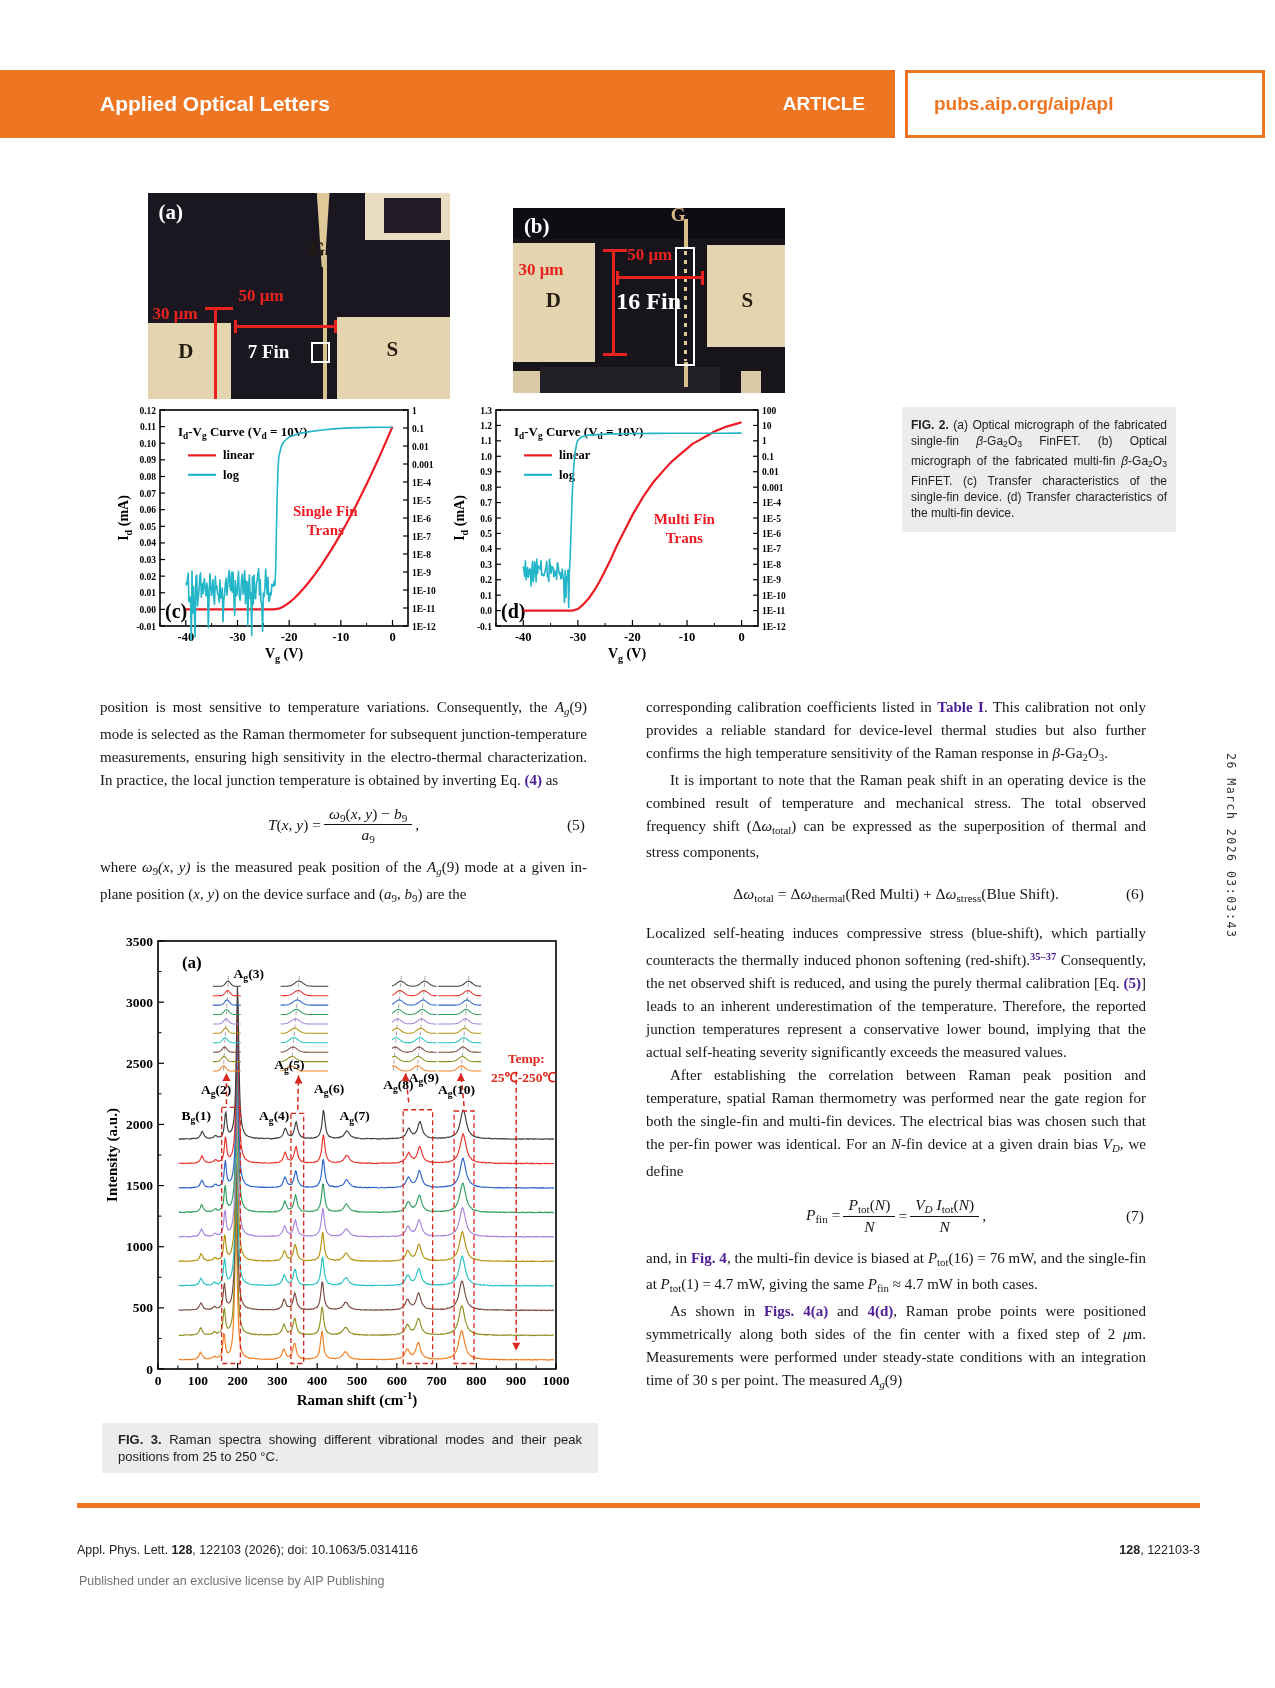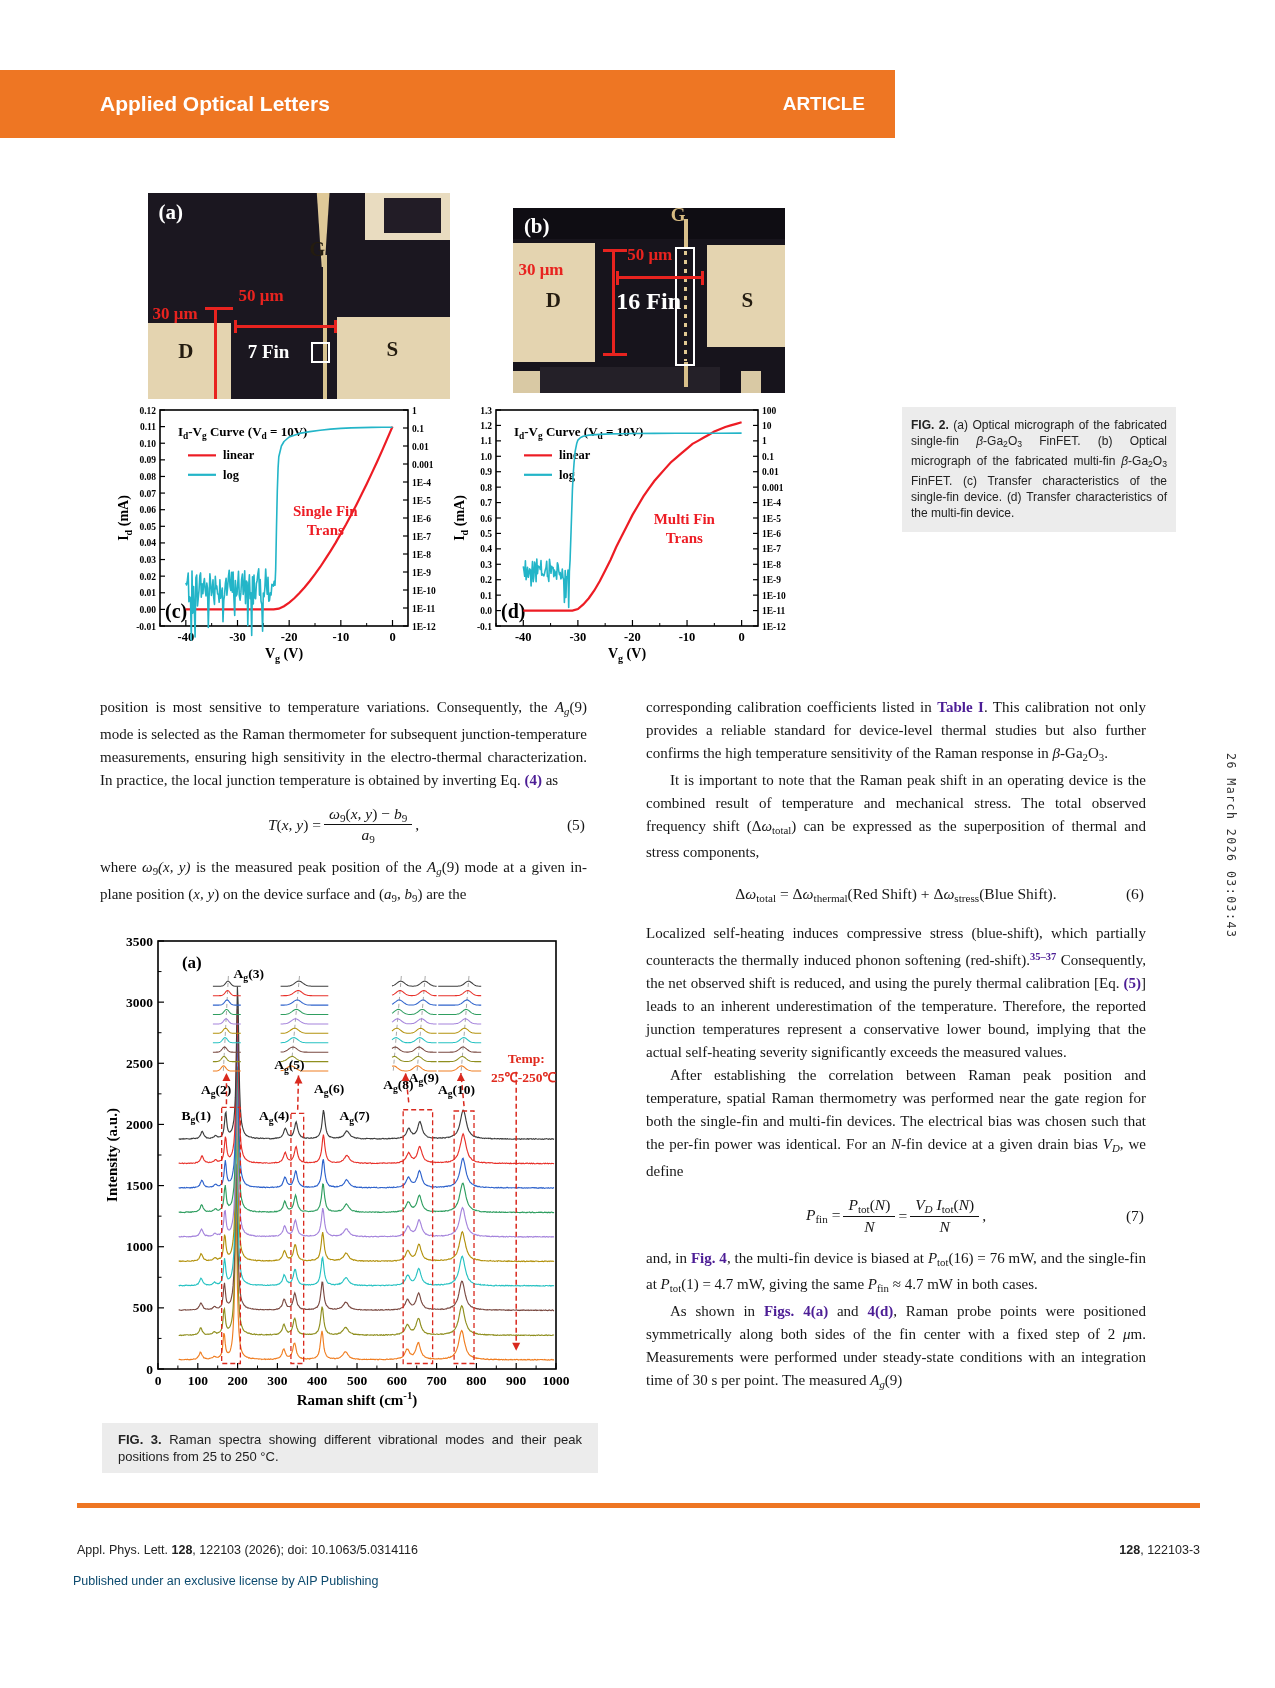--- a/index.html
+++ b/index.html
@@ -46,34 +46,35 @@
   .equation .frac{display:inline-flex;flex-direction:column;align-items:center;margin:0 3px;}
   .equation .frac-num{padding:0 5px 1px;border-bottom:1.4px solid #111;}
   .equation .frac-den{padding-top:1px;}
   .eq-label{position:absolute;right:2px;top:50%;transform:translateY(-50%);}
   
   .fig3{position:absolute;left:102px;top:933px;width:474px;}
   
   .footer-rule{position:absolute;left:77px;top:1503px;width:1123px;height:5px;background:#ee7623;}
   .footer-line1{position:absolute;left:77px;top:1543px;width:1123px;display:flex;
         justify-content:space-between;font-family:"Liberation Sans",sans-serif;font-size:12.5px;color:#222;}
-  .footer-line2{position:absolute;left:73px;top:1574px;font-family:"Liberation Sans",sans-serif;
-        font-size:12.5px;color:#0c4a6e;}
+  .footer-line2{position:absolute;left:79px;top:1574px;font-family:"Liberation Sans",sans-serif;
+        font-size:12.5px;color:#737373;}
   .datestamp{position:absolute;left:1238px;top:753px;transform-origin:0 0;transform:rotate(90deg);
         font-family:"DejaVu Sans Mono",monospace;font-size:11.5px;letter-spacing:1.5px;color:#333;white-space:nowrap;}
 </style>
 </head>
 <body>
 
 <div class="page">
 
   <div class="header-bar">
     <span class="journal-title">Applied Optical Letters</span>
     <span class="article-badge">ARTICLE</span>
   </div>
+  <div class="header-link-box">pubs.aip.org/aip/apl</div>
 
   <div class="micro micro-a">
     <div class="m m-pad" style="left:0;top:63%;width:27.5%;height:37%;"></div>
     <div class="m m-pad" style="left:62.5%;top:60%;width:37.5%;height:40%;"></div>
     <div class="m m-pad" style="left:72%;top:0;width:28%;height:23%;background:#e9dcc0;"></div>
     <div class="m" style="left:78%;top:2.5%;width:19%;height:17%;background:#221c26;"></div>
     <div class="m" style="left:55%;top:0;width:6%;height:36%;background:#dfc998;clip-path:polygon(15% 0,85% 0,58% 100%,42% 100%);"></div>
     <div class="m" style="left:57.8%;top:30%;width:1.6%;height:70%;background:#d8c390;"></div>
     <div class="m m-lbl" style="left:53.5%;top:22%;font-size:20px;">G</div>
     <div class="m m-redbar" style="left:28.5%;top:64%;width:34%;height:3px;"></div>
@@ -451,21 +452,21 @@
         <text font-family="&quot;Liberation Serif&quot;,serif" font-weight="bold" fill="#e02a1e" x="442.856" y="129.67428571428573" text-anchor="end" font-size="13.5"><tspan dy="0.00">Temp:</tspan></text>
         <text font-family="&quot;Liberation Serif&quot;,serif" font-weight="bold" fill="#e02a1e" x="454" y="149.24" text-anchor="end" font-size="13.5"><tspan dy="0.00">25℃-250℃</tspan></text>
       </svg>
     <div class="cap fig3-caption"><span class="seg-b">FIG. 3.</span><span> Raman spectra showing different vibrational modes and their peak positions from 25 to 250 °C.</span></div>
   </div>
 
   <div class="col col-right">
     <p class="para"><span>corresponding calibration coefficients listed in </span><span class="seg-link">Table I</span><span>. This calibration not only provides a reliable standard for device-level thermal studies but also further confirms the high temperature sensitivity of the Raman response in </span><span class="seg-i">β</span><span>-Ga</span><span class="seg-sub">2</span><span>O</span><span class="seg-sub">3</span><span>.</span></p>
     <p class="para indent"><span>It is important to note that the Raman peak shift in an operating device is the combined result of temperature and mechanical stress. The total observed frequency shift (Δ</span><span class="seg-i">ω</span><span class="seg-sub">total</span><span>) can be expressed as the superposition of thermal and stress components,</span></p>
     <div class="equation">
-        <span><span>Δ</span><span class="seg-i">ω</span><span class="seg-sub">total</span><span> = Δ</span><span class="seg-i">ω</span><span class="seg-sub">thermal</span><span>(Red Shift) + Δ</span><span class="seg-i">ω</span><span class="seg-sub">stress</span><span>(Blue Shift).</span></span>
+        <span><span>Δ</span><span class="seg-i">ω</span><span class="seg-sub">total</span><span> = Δ</span><span class="seg-i">ω</span><span class="seg-sub">thermal</span><span>(Red Multi) + Δ</span><span class="seg-i">ω</span><span class="seg-sub">stress</span><span>(Blue Shift).</span></span>
         <span class="eq-label">(6)</span>
       </div>
     <p class="para"><span>Localized self-heating induces compressive stress (blue-shift), which partially counteracts the thermally induced phonon softening (red-shift).</span><span class="seg-sup seg-link">35–37</span><span> Consequently, the net observed shift is reduced, and using the purely thermal calibration [Eq. </span><span class="seg-link">(5)</span><span>] leads to an inherent underestimation of the temperature. Therefore, the reported junction temperatures represent a conservative lower bound, implying that the actual self-heating severity significantly exceeds the measured values.</span></p>
     <p class="para indent"><span>After establishing the correlation between Raman peak position and temperature, spatial Raman thermometry was performed near the gate region for both the single-fin and multi-fin devices. The electrical bias was chosen such that the per-fin power was identical. For an </span><span class="seg-i">N</span><span>-fin device at a given drain bias </span><span class="seg-i">V</span><span class="seg-i seg-sub">D</span><span>, we define</span></p>
     <div class="equation">
         <span><span class="seg-i">P</span><span class="seg-sub">fin</span><span> = </span></span>
         <span class="frac">
           <span class="frac-num"><span class="seg-i">P</span><span class="seg-sub">tot</span><span>(</span><span class="seg-i">N</span><span>)</span></span>
           <span class="frac-den"><span class="seg-i">N</span></span>
         </span>

